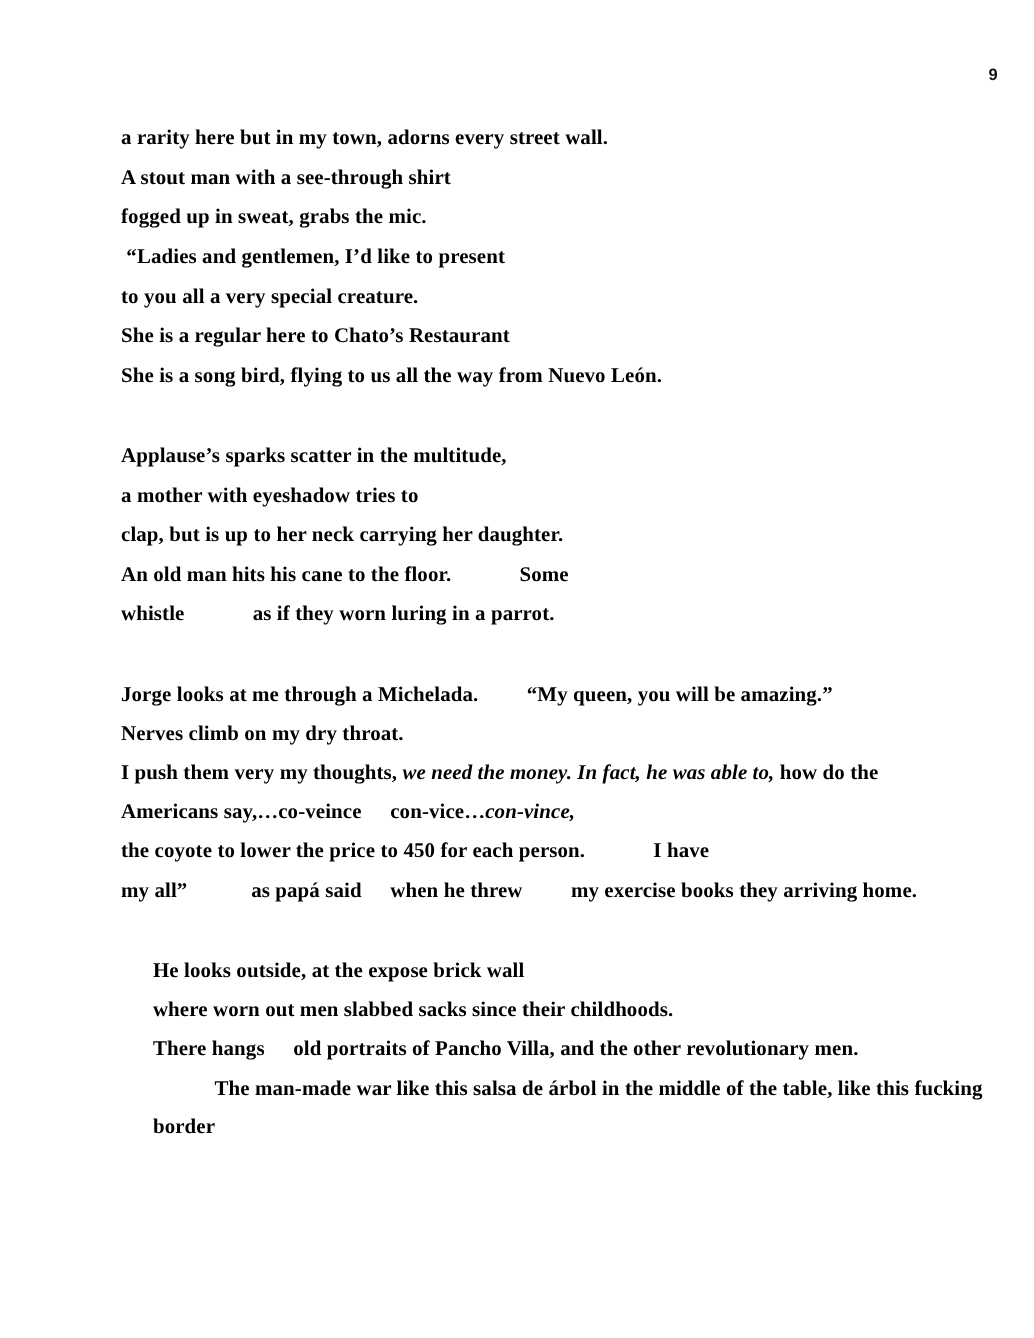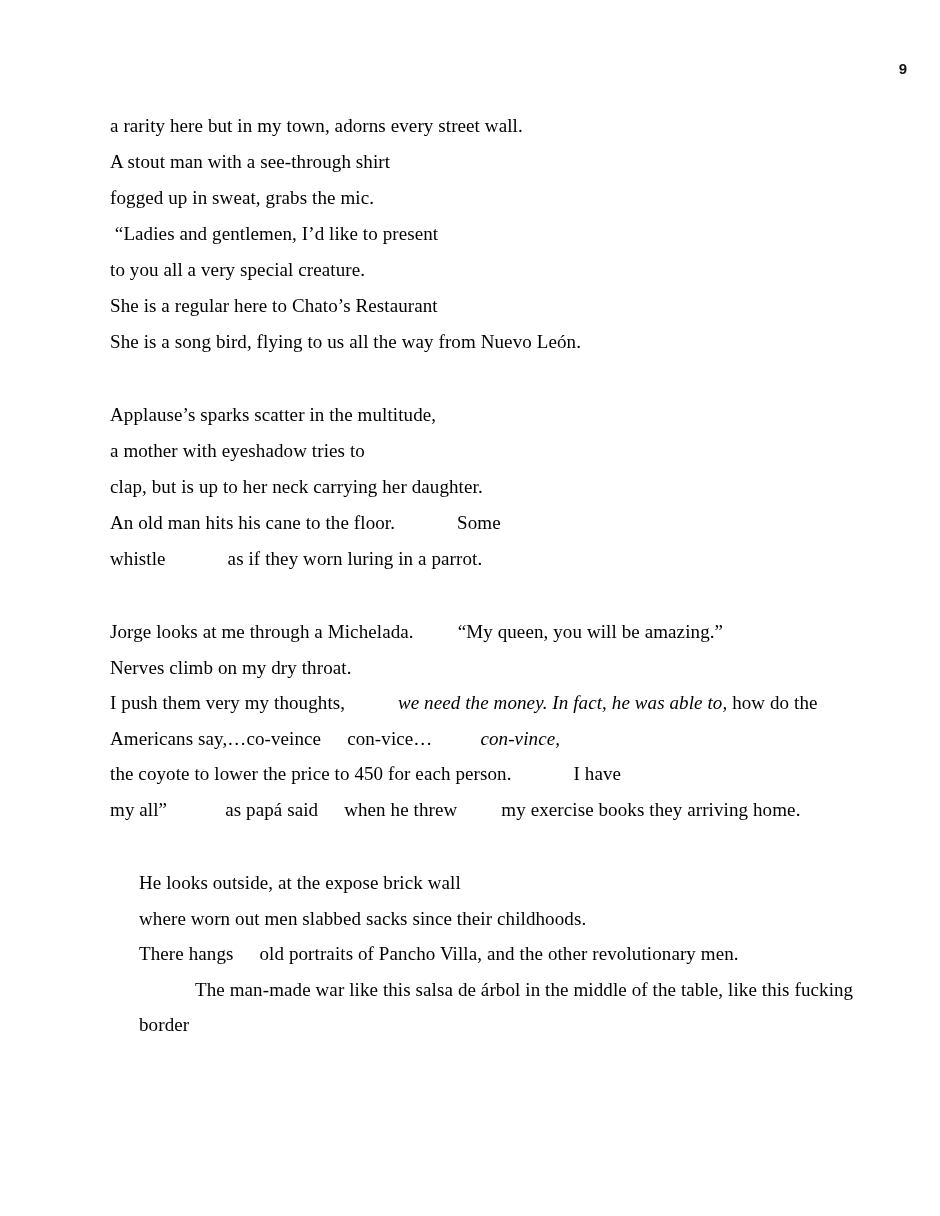--- a/index.html
+++ b/index.html
@@ -38,35 +38,35 @@
   }
   .stanza:last-child {
     margin-bottom: 0;
     margin-left: 29px;
   }
   .line {
     font-size: 19px;
     line-height: 36px;
     white-space: pre;
     letter-spacing: 0.1px;
+    font-weight: bold;
   }
   
   .stanza.tight .line {
     line-height: 35.5px;
   }
   .stanza.tight {
     margin-bottom: 38px;
   }
   .line.wrap {
     white-space: pre-wrap;
     line-height: 35px;
   }
   .line .ital {
     font-style: italic;
-    margin-left: 48px;
   }
   .line .gap-sm {
     display: inline-block;
     width: 26px;
   }
   .line .gap-md {
     display: inline-block;
     width: 44px;
   }
   .line .gap-lg {

